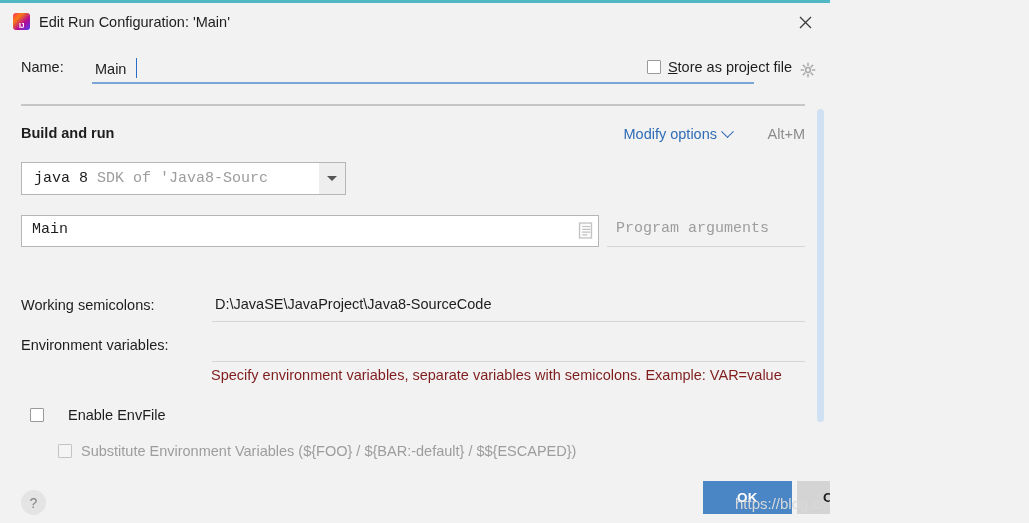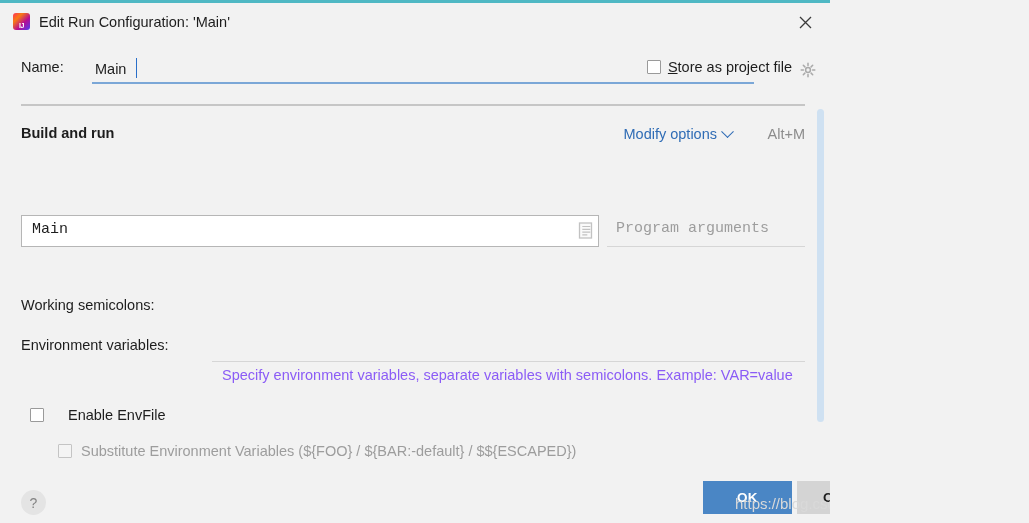--- a/index.html
+++ b/index.html
@@ -182,22 +182,22 @@
   
   .env-label {
     position: absolute; left: 21px; top: 334px;
     font-size: 14.5px; color: #1d1d1d;
   }
   .env-field {
     position: absolute; left: 212px; top: 329px; right: 25px; height: 30px;
     border-bottom: 1px solid #d6d6d6;
   }
   .env-hint {
-    position: absolute; left: 222px; top: 364px;
-    font-size: 14.5px; color: #8b5cf6; white-space: nowrap;
+    position: absolute; left: 211px; top: 364px;
+    font-size: 14.5px; color: #7f1d1d; white-space: nowrap;
   }
 
   
   .envfile-row {
     position: absolute; left: 30px; top: 404px;
     display: flex; align-items: center; gap: 24px; cursor: pointer;
   }
   .envfile-label { font-size: 14.5px; color: #1d1d1d; }
   .subst-row {
     position: absolute; left: 58px; top: 440px;
@@ -297,20 +297,26 @@
 
   <div class="divider"></div>
 
   <div class="section-title">Build and run</div>
   <div class="modify-link">
     <span>Modify options</span>
     <span class="chev"></span>
   </div>
   <div class="alt-m">Alt+M</div>
 
+  <div class="jdk-combo">
+    <div class="jdk-text"><span class="dark">java 8</span><span class="gray">&nbsp;</span><span class="gray">SDK of 'Java8-Sourc</span></div>
+    <div class="jdk-arrow">
+      <span class="arrow-dn"></span>
+    </div>
+  </div>
 
   <div class="ibtn" style="left:946px; top:166px;">
     <svg width="15" height="17" viewBox="0 0 15 17">
       <rect x="1.5" y="1" width="12" height="15" fill="#fafafa" stroke="#c2c2c2" stroke-width="1.3"></rect>
       <path d="M4.3 4.5h8M4.3 7.3h8M4.3 10.1h8M4.3 12.9h5" stroke="#c2c2c2" stroke-width="1.2"></path>
     </svg>
   </div>
   <div class="ibtn" style="left:972px; top:167px;">
     <svg width="15" height="15" viewBox="0 0 15 15">
       <path d="M14 1 L9 6 M14 1 L9.5 1 M14 1 L14 5.5" stroke="#a0a0a0" stroke-width="1.4" fill="none"></path>
@@ -338,20 +344,23 @@
     </svg>
   </div>
   <div class="ibtn" style="left:972px; top:220px;">
     <svg width="15" height="15" viewBox="0 0 15 15">
       <path d="M14 1 L9 6 M14 1 L9.5 1 M14 1 L14 5.5" stroke="#a0a0a0" stroke-width="1.4" fill="none"></path>
       <path d="M1 14 L6 9 M1 14 L5.5 14 M1 14 L1 9.5" stroke="#a0a0a0" stroke-width="1.4" fill="none"></path>
     </svg>
   </div>
 
   <div class="wd-label">Working semicolons:</div>
+  <div class="wd-field">
+    <div class="wd-text">D:\JavaSE\JavaProject\Java8-SourceCode</div>
+  </div>
   <div class="ibtn" style="left:946px; top:294px;">
     <svg width="15" height="17" viewBox="0 0 15 17">
       <rect x="1.5" y="1" width="12" height="15" fill="#fafafa" stroke="#c2c2c2" stroke-width="1.3"></rect>
       <path d="M4.3 4.5h8M4.3 7.3h8M4.3 10.1h8M4.3 12.9h5" stroke="#c2c2c2" stroke-width="1.2"></path>
     </svg>
   </div>
   <div class="ibtn" style="left:971px; top:295px;">
     <svg width="18" height="15" viewBox="0 0 18 15">
       <path d="M1 3.2h5.6l1.5 1.8H17v8.2H1z" fill="#d7d7d7" stroke="#c2c2c2" stroke-width="1"></path>
       <path d="M1 6.2h16v7H1z" fill="#e6e6e6" stroke="#c2c2c2" stroke-width="1"></path>

